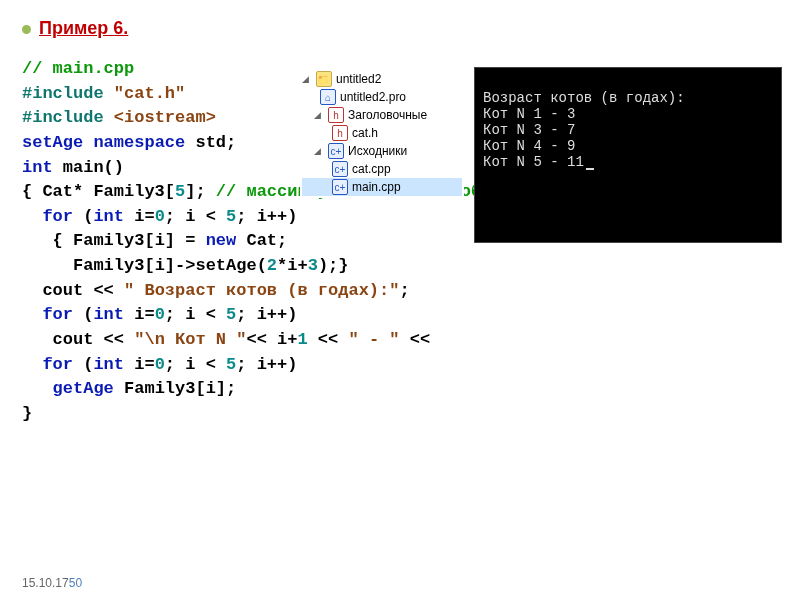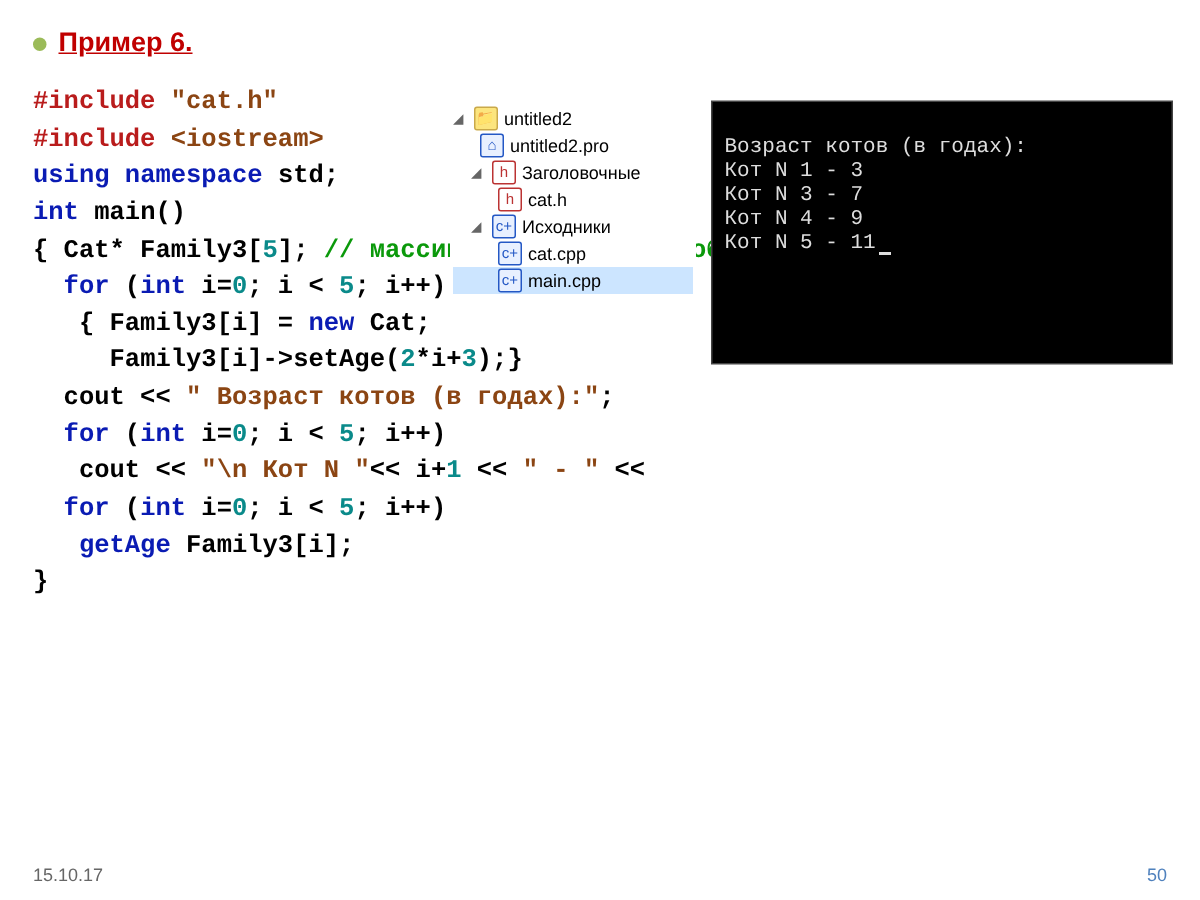--- a/index.html
+++ b/index.html
@@ -3,44 +3,45 @@
 <meta charset="utf-8">
 <style>
 body{margin:0;font-family:Verdana,Arial,sans-serif;width:800px;height:600px;background:#fff;position:relative;box-sizing:border-box;padding:18px 22px}
 .title{color:#c00000;font-weight:bold;font-size:18px;text-decoration:underline;margin-bottom:18px}
 .bullet{display:inline-block;width:9px;height:9px;border-radius:50%;background:#9bbb59;margin-right:8px;vertical-align:middle}
 .code{font-family:"Courier New",monospace;font-size:17px;font-weight:bold;line-height:1.45;color:#000}
 .code .cm{color:#0b990b;font-weight:bold}
 .code .kw{color:#0a1bb3;font-weight:bold}
 .code .num{color:#0a8a8a}
 .code .brown{color:#8b4513}
-.code .pp{color:#b91c1c}
+.code .pp{color:#0f766e}
 .tree{position:absolute;top:68px;left:300px;width:160px;font-size:12px;background:#fff;padding:2px}
 .tree .row{display:flex;align-items:center;gap:4px;padding:1px 0}
 .tree .sel{background:#cce5ff}
 .ti{width:14px;height:14px;display:inline-flex;align-items:center;justify-content:center;font-size:10px;border:1px solid #888;border-radius:2px}
 .fold{background:#fce57e;border-color:#caa94a}
 .hfile{background:#fff;color:#b33;border-color:#b33}
 .cfile{background:#e8f0ff;color:#2458c5;border-color:#2458c5}
 .tri{color:#666;font-size:9px;width:10px;display:inline-block}
 .console{position:absolute;top:68px;left:475px;width:290px;height:130px;background:#000;color:#ddd;font-family:"Courier New",monospace;font-size:14px;padding:22px 8px;box-shadow:0 0 0 1px #444}
 .console div{white-space:pre}
 .cursor{display:inline-block;width:8px;height:2px;background:#ddd;vertical-align:bottom;margin-left:2px}
-.footer{position:absolute;bottom:10px;left:22px;right:22px;display:flex;justify-content:space-between;font-size:12px;color:#666}
+.footer{position:absolute;bottom:10px;left:22px;right:22px;display:flex;justify-content:flex-start;font-size:12px;color:#666}
 .footer .pg{color:#4f81bd}
 </style>
 </head>
 <body>
 
 <div class="title"><span class="bullet"></span><span>Пример 6.</span></div>
 
 <div class="code">
+<div><span class="cm">// main.cpp</span></div>
 <div><span class="pp">#include</span> <span class="brown">"cat.h"</span></div>
 <div><span class="pp">#include</span> <span class="brown">&lt;iostream&gt;</span></div>
-<div><span class="kw">using</span> <span class="kw">namespace</span> <span>std;</span></div>
+<div><span class="kw">setAge</span> <span class="kw">namespace</span> <span>std;</span></div>
 <div><span class="kw">int</span> <span>main()</span></div>
 <div><span>{ Cat* Family3[</span><span class="num">5</span><span>];</span> <span class="cm">// массив указателей на объекты</span></div>
 <div>&nbsp;&nbsp;<span class="kw">for</span> <span>(</span><span class="kw">int</span><span> i=</span><span class="num">0</span><span>; i &lt; </span><span class="num">5</span><span>; i++)</span></div>
 <div>&nbsp;&nbsp;&nbsp;<span>{ Family3[i] = </span><span class="kw">new</span><span> Cat;</span></div>
 <div>&nbsp;&nbsp;&nbsp;&nbsp;&nbsp;<span>Family3[i]-&gt;setAge(</span><span class="num">2</span><span>*i+</span><span class="num">3</span><span>);}</span></div>
 <div>&nbsp;&nbsp;<span>cout &lt;&lt; </span><span class="brown">" Возраст котов (в годах):"</span><span>;</span></div>
 <div>&nbsp;&nbsp;<span class="kw">for</span> <span>(</span><span class="kw">int</span><span> i=</span><span class="num">0</span><span>; i &lt; </span><span class="num">5</span><span>; i++)</span></div>
 <div>&nbsp;&nbsp;&nbsp;<span>cout &lt;&lt; </span><span class="brown">"\n Кот N "</span><span>&lt;&lt; i+</span><span class="num">1</span><span> &lt;&lt; </span><span class="brown">" - "</span><span> &lt;&lt;</span></div>
 <div>&nbsp;&nbsp;<span class="kw">for</span> <span>(</span><span class="kw">int</span><span> i=</span><span class="num">0</span><span>; i &lt; </span><span class="num">5</span><span>; i++)</span></div>
 <div>&nbsp;&nbsp;&nbsp;<span class="kw">getAge</span><span> Family3[i];</span></div>

